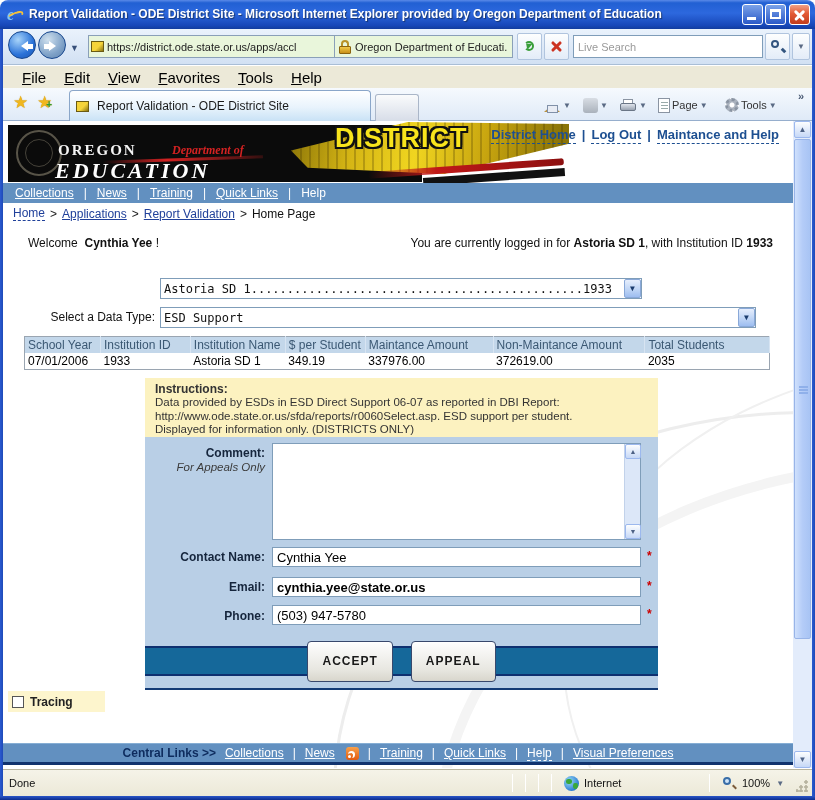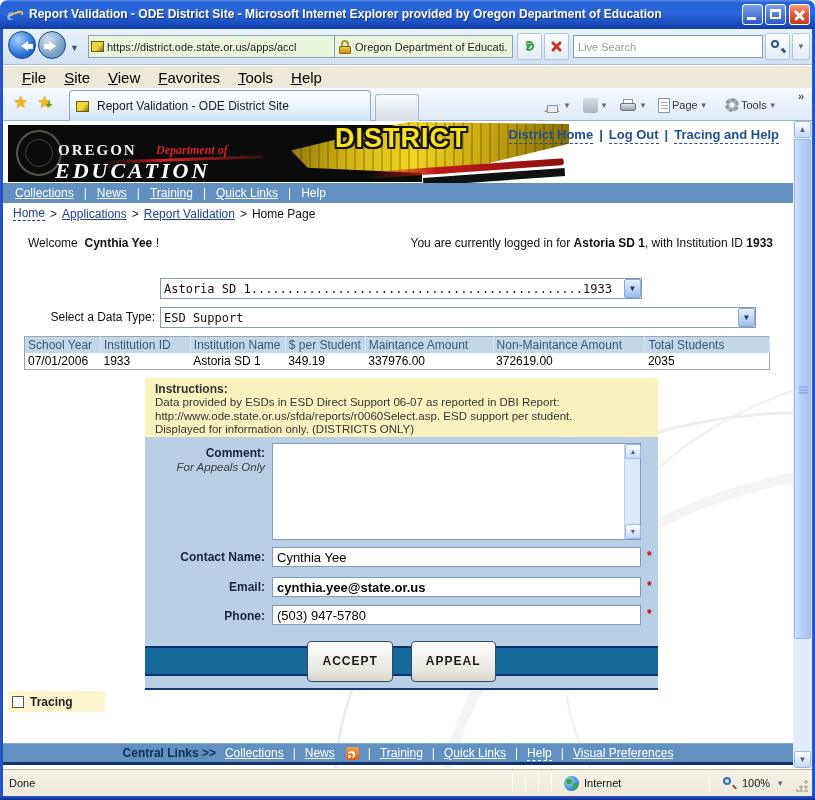--- a/index.html
+++ b/index.html
@@ -70,21 +70,21 @@
   .arc{border-radius:50%;}
   .arc1{left:330px;top:290px;width:950px;height:760px;border:3px solid #ededed;}
   .arc2{left:430px;top:340px;width:950px;height:760px;border:10px solid #f4f4f4;}
   .arc3{left:560px;top:240px;width:800px;height:600px;border:2px solid #f0f0f0;}
 
   
   .logo-black{left:5px;top:4px;width:414px;height:57px;background:#0b0b0b;}
   .seal{left:8px;top:5px;width:46px;height:46px;border:2px solid rgba(205,195,165,.4);border-radius:50%;}
   .seal i{position:absolute;left:7px;top:7px;width:28px;height:28px;border:1px solid rgba(205,195,165,.3);border-radius:50%;}
   .lg-oregon{left:50px;top:17px;color:#f4f4f4;font:bold 15px "Liberation Serif",serif;letter-spacing:2px;text-align:right;}
-  .lg-dept{left:148px;top:18px;color:#d42222;font:italic bold 12px "Liberation Serif",serif;}
+  .lg-dept{left:164px;top:18px;color:#d42222;font:italic bold 12px "Liberation Serif",serif;}
   .lg-swipe{left:95px;top:33px;width:160px;height:3px;background:linear-gradient(90deg,rgba(212,34,34,0),#d42222 40%,rgba(212,34,34,.2));transform:rotate(-2deg);}
   .lg-edu{left:47px;top:33px;color:#fff;font:italic bold 22px "Liberation Serif",serif;letter-spacing:3px;}
   .swoosh{left:288px;top:1px;width:278px;height:52px;background:linear-gradient(100deg,#8a7408 0%,#d4b414 22%,#f0d520 45%,#c7a40f 70%,#8a7408 95%);clip-path:polygon(0 55%,42% 0,100% 4%,100% 42%,55% 100%,6% 88%);}
   .swoosh i{position:absolute;inset:0;background:repeating-linear-gradient(90deg,rgba(60,45,0,.25) 0 2px,transparent 2px 9px);}
   .red-streak{left:365px;top:44px;width:196px;height:7px;background:linear-gradient(90deg,rgba(170,20,20,0),#c01818 35%,#8c0f0f);transform:rotate(-4deg);border-radius:3px;}
   .blk-tail{left:420px;top:52px;width:142px;height:8px;background:#111;transform:rotate(-4deg);}
   .lg-district{left:332px;top:2px;color:#f8e41c;font-weight:700;font-size:27px;letter-spacing:1px;
     text-shadow:-2px 0 #111,2px 0 #111,0 -2px #111,0 2px #111,-2px -2px #111,2px 2px #111,-2px 2px #111,2px -2px #111;}
   .hdr-links{right:14px;top:6px;font-weight:bold;font-size:13px;color:#1d4f91;display:flex;gap:6px;white-space:nowrap;}
   .hdr-link{border-bottom:1px dashed #1d4f91;padding-bottom:1px;}
@@ -263,21 +263,21 @@
           <u></u>
         </span>
       </span>
     <span class="abs tbtn sbtn2">
         <span class="caret">▼</span>
       </span>
   </div>
 
   <div class="abs menubar">
     <span class="menu-item">File</span>
-    <span class="menu-item">Site</span>
+    <span class="menu-item">Edit</span>
     <span class="menu-item">View</span>
     <span class="menu-item">Favorites</span>
     <span class="menu-item">Tools</span>
     <span class="menu-item">Help</span>
   </div>
 
   <div class="abs cmdbar">
     <span class="abs star star1">★</span>
     <span class="abs star star2">★<i class="star-plus">+</i></span>
     <div class="abs tab">
@@ -337,21 +337,21 @@
       </div>
     <div class="abs red-streak"></div>
     <div class="abs blk-tail"></div>
     <span class="abs lg-district">DISTRICT</span>
 
     <div class="abs hdr-links">
       <span class="hdr-link">District Home</span>
         <span>|</span>
         <span class="hdr-link">Log Out</span>
         <span>|</span>
-        <span class="hdr-link">Tracing and Help</span>
+        <span class="hdr-link">Maintance and Help</span>
     </div>
 
     <div class="abs navbar">
       <span class="nav-link">Collections</span>
         <span>|</span>
       <span class="nav-link">News</span>
         <span>|</span>
       <span class="nav-link">Training</span>
         <span>|</span>
       <span class="nav-link">Quick Links</span>

